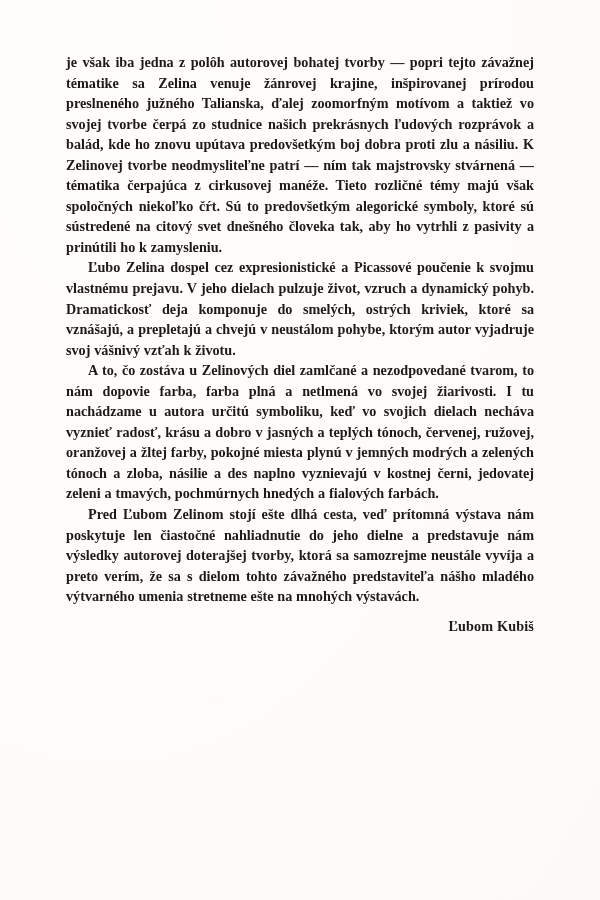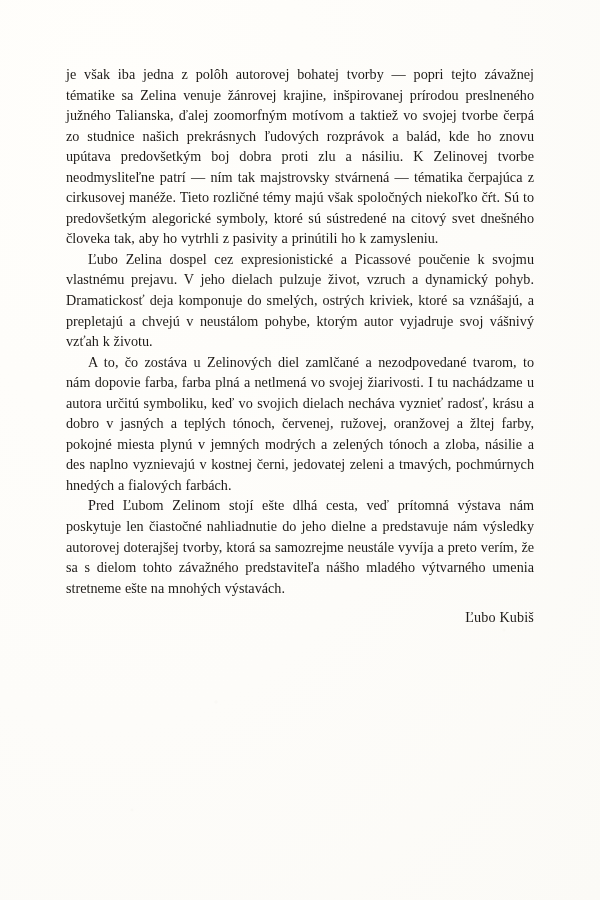--- a/index.html
+++ b/index.html
@@ -36,22 +36,23 @@
       radial-gradient(circle at 12% 62%, rgba(205,198,182,.16) 0 1px, transparent 2px),
       radial-gradient(circle at 36% 78%, rgba(205,198,182,.13) 0 1px, transparent 2px),
       radial-gradient(circle at 68% 30%, rgba(205,198,182,.10) 0 1px, transparent 2px),
       radial-gradient(circle at 84% 70%, rgba(205,198,182,.12) 0 1px, transparent 2px),
       radial-gradient(circle at 22% 90%, rgba(205,198,182,.10) 0 1px, transparent 2px);
   }
 
   .textblock {
     position: absolute;
     left: 66px;
-    top: 64px;
+    top: 52px;
     width: 468px;
+    font-weight: bold;
   }
 
   p.para {
     margin: 0;
     text-align: justify;
     text-justify: inter-word;
     font-size: 14.2px;
     line-height: 20.55px;
     text-indent: 0;
     hyphens: manual;
@@ -75,15 +76,15 @@
 <body>
 
 <div class="page">
   <div class="paper-grain"></div>
 
   <div class="textblock">
     <p class="para">je však iba jedna z polôh autorovej bohatej tvorby — popri tejto závažnej tématike sa Zelina venuje žánrovej krajine, inšpirovanej prírodou preslneného južného Talianska, ďalej zoomorfným motívom a taktiež vo svojej tvorbe čerpá zo studnice našich prekrásnych ľudových rozprávok a balád, kde ho znovu upútava predovšetkým boj dobra proti zlu a násiliu. K Zelinovej tvorbe neodmysliteľne patrí — ním tak majstrovsky stvárnená — tématika čerpajúca z cirkusovej manéže. Tieto rozličné témy majú však spoločných niekoľko čŕt. Sú to predovšetkým alegorické symboly, ktoré sú sústredené na citový svet dnešného človeka tak, aby ho vytrhli z pasivity a prinútili ho k zamysleniu.</p>
     <p class="para">Ľubo Zelina dospel cez expresionistické a Picassové poučenie k svojmu vlastnému prejavu. V jeho dielach pulzuje život, vzruch a dynamický pohyb. Dramatickosť deja komponuje do smelých, ostrých kriviek, ktoré sa vznášajú, a prepletajú a chvejú v neustálom pohybe, ktorým autor vyjadruje svoj vášnivý vzťah k životu.</p>
     <p class="para">A to, čo zostáva u Zelinových diel zamlčané a nezodpovedané tvarom, to nám dopovie farba, farba plná a netlmená vo svojej žiarivosti. I tu nachádzame u autora určitú symboliku, keď vo svojich dielach necháva vyznieť radosť, krásu a dobro v jasných a teplých tónoch, červenej, ružovej, oranžovej a žltej farby, pokojné miesta plynú v jemných modrých a zelených tónoch a zloba, násilie a des naplno vyznievajú v kostnej černi, jedovatej zeleni a tmavých, pochmúrnych hnedých a fialových farbách.</p>
     <p class="para">Pred Ľubom Zelinom stojí ešte dlhá cesta, veď prítomná výstava nám poskytuje len čiastočné nahliadnutie do jeho dielne a predstavuje nám výsledky autorovej doterajšej tvorby, ktorá sa samozrejme neustále vyvíja a preto verím, že sa s dielom tohto závažného predstaviteľa nášho mladého výtvarného umenia stretneme ešte na mnohých výstavách.</p>
-    <p class="signature">Ľubo Kubiš</p>
+    <p class="signature">Ľubom Kubiš</p>
   </div>
 </div>
 
 </body></html>

